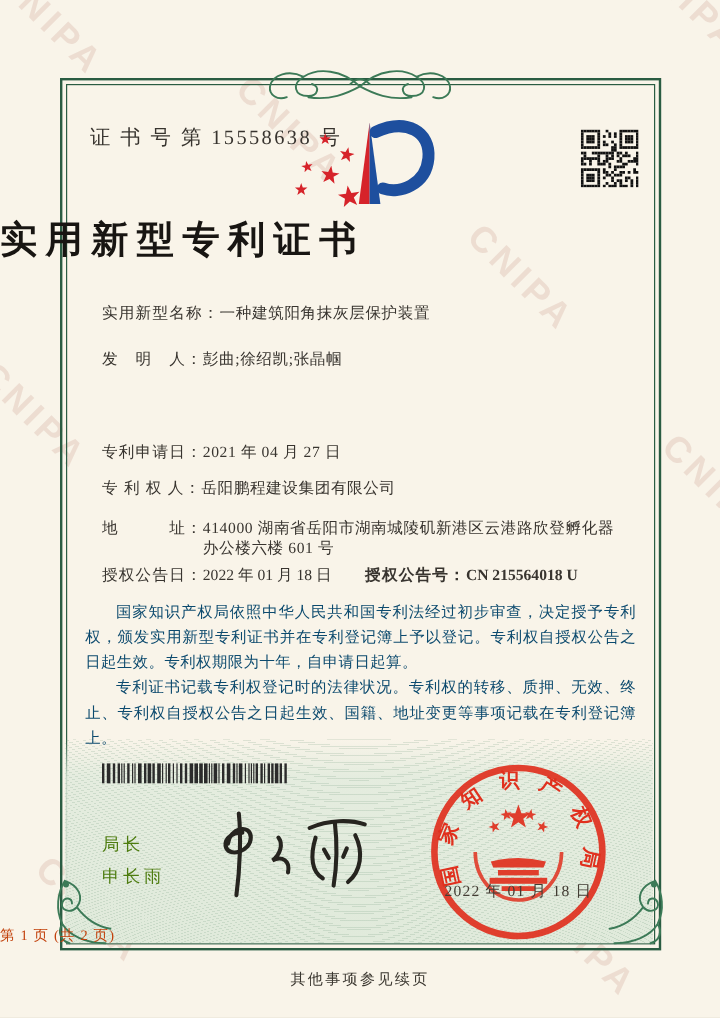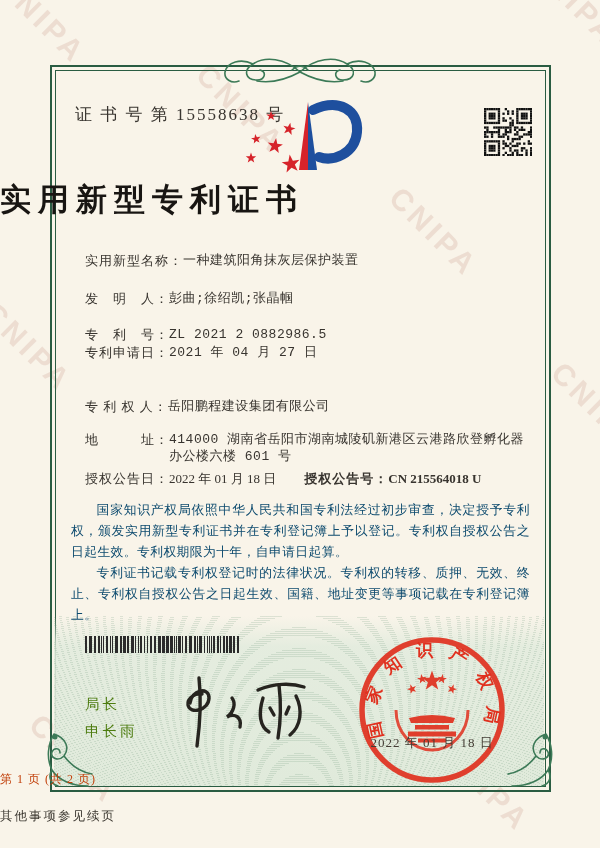--- a/index.html
+++ b/index.html
@@ -28,36 +28,36 @@
       linear-gradient(180deg, rgba(228,237,224,0) 0%, rgba(225,235,221,0.85) 18%, #e0eadb 100%);
   }
   .abs{position:absolute; z-index:4;}
   .certno{left:75px; top:103px; font-size:17px; letter-spacing:2px; color:#38342f;}
   .title{
     left:0; top:179px; width:100%; text-align:left;
     font-size:31px; font-weight:bold; letter-spacing:7px; color:#181512;
   }
   .row{display:flex; left:85px; width:440px; font-size:13px; line-height:17px; color:#38342f;}
   .row .lbl{flex:0 0 auto; white-space:pre; letter-spacing:1px;}
-  .row .val{flex:1 1 auto; letter-spacing:0.5px;font-family:Liberation Mono, monospace;}
-  .r1{top:252px}.r2{top:290px}.r3{top:326px}.r4{top:344px}.r5{top:398px}
+  .row .val{flex:1 1 auto; letter-spacing:0.5px;}
+  .r1{top:252px}.r2{top:290px}.r3{top:326px}.r4{top:368px}.r5{top:398px}
   .r6{top:431px}.r7{top:470px}
   .r7 .pair2{margin-left:28px; display:flex;font-weight:bold;}
   .notice{
     left:71px; top:500px; width:459px; font-size:12.8px; line-height:21px;
     text-align:justify; color:#0c4a6e; letter-spacing:0.4px;
   }
   .notice p{margin:0; text-indent:2em;}
   .director{left:85px; top:691px; font-size:14.5px; letter-spacing:3px; color:#4d7c0f; line-height:27px;}
   .sealdate{
     left:352px; top:734px; width:160px; text-align:center;
     font-size:13px; color:#433d34; letter-spacing:1px; z-index:6;
   }
   .pageinfo{left:0; top:771px; width:100%; text-align:left; font-size:12px; letter-spacing:1px; color:#c2410c; z-index:5;}
-  .contnote{left:0; top:808px; width:100%; text-align:left; font-size:12.5px; letter-spacing:2px; color:#3a362f;}
+  .contnote{left:0; top:808px; width:100%; text-align:center; font-size:12.5px; letter-spacing:2px; color:#3a362f;}
   svg{display:block}
 </style>
 </head>
 <body>
 
 <div id="page">
 
   <div class="wm" style="left:-14px;top:2px">CNIPA</div>
   <div class="wm" style="left:518px;top:-16px">CNIPA</div>
   <div class="wm" style="left:-28px;top:330px">CNIPA</div>
@@ -348,24 +348,20 @@
   <div class="abs title">实用新型专利证书</div>
 
   <div class="abs row r1">
     <span class="lbl">实用新型名称：</span>
     <span class="val">一种建筑阳角抹灰层保护装置</span>
   </div>
   <div class="abs row r2">
     <span class="lbl">发　明　人：</span>
     <span class="val">彭曲;徐绍凯;张晶帼</span>
   </div>
-  <div class="abs row r3">
-    <span class="lbl">专　利　号：</span>
-    <span class="val">ZL 2021 2 0882986.5</span>
-  </div>
   <div class="abs row r4">
     <span class="lbl">专利申请日：</span>
     <span class="val">2021 年 04 月 27 日</span>
   </div>
   <div class="abs row r5">
     <span class="lbl">专 利 权 人：</span>
     <span class="val">岳阳鹏程建设集团有限公司</span>
   </div>
   <div class="abs row r6">
     <span class="lbl">地　　　址：</span>

